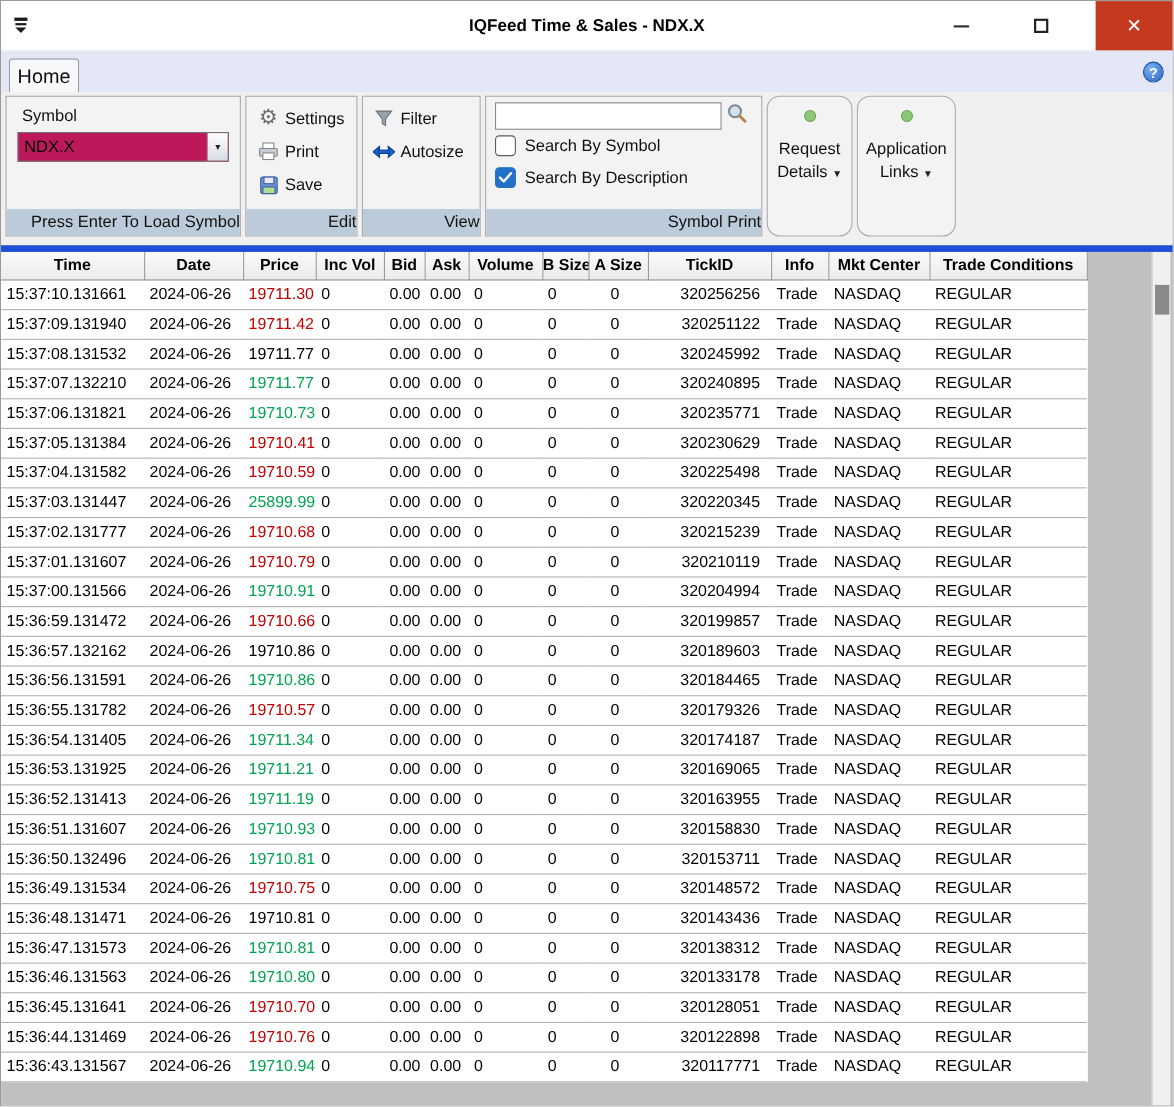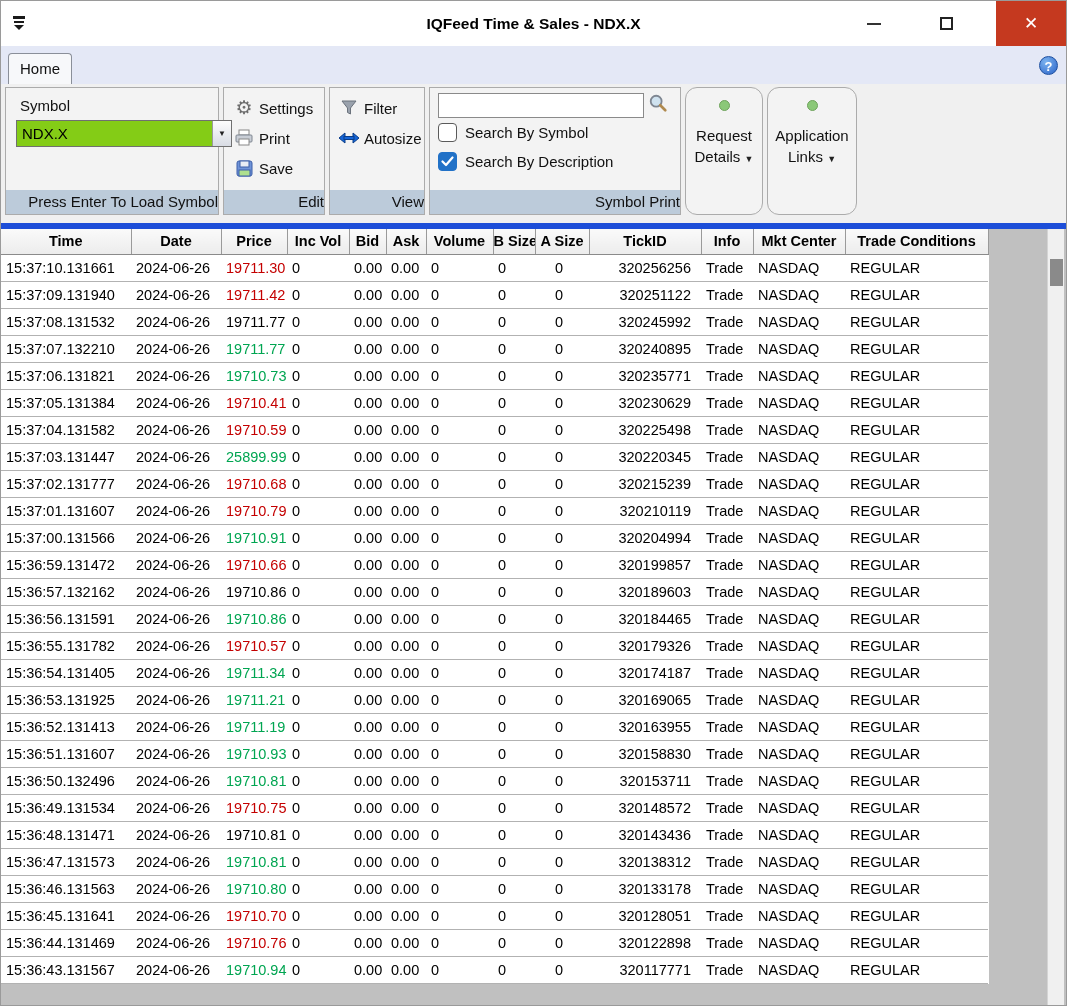--- a/index.html
+++ b/index.html
@@ -15,37 +15,37 @@
   .win-icon .tri  { width:0; height:0; margin:0 auto; border-left:5px solid transparent; border-right:5px solid transparent; border-top:5px solid #1a1a1a; }
   .title-text { position:absolute; left:0; right:0; top:0; height:45px; line-height:45px; text-align:center; font-weight:bold; font-size:15.5px; color:#000; }
   .win-controls { position:absolute; right:0; top:0; height:45px; display:flex; }
   .btn-min, .btn-max { width:47px; height:45px; display:flex; align-items:center; justify-content:center; margin-right:26px; }
   .btn-min .glyph { width:14px; height:2px; background:#333; }
   .btn-max .glyph { width:13px; height:13px; border:2px solid #222; }
   .btn-close { width:70px; height:45px; background:#c5391f; display:flex; align-items:center; justify-content:center; color:#fff; font-size:17px; }
 
   
   .tabstrip { position:relative; height:38px; background:#e4e8f6; }
-  .tab-home { position:absolute; left:7px; bottom:0; width:64px; height:31px; background:#f7f8fa; border:1px solid #8a8f99; border-bottom:none; border-radius:4px 4px 0 0; text-align:center; line-height:30px; font-size:15px; color:#111; }
+  .tab-home { position:absolute; left:7px; bottom:0; width:64px; height:31px; background:#f7f8fa; border:1px solid #8a8f99; border-bottom:none; border-radius:4px 4px 0 0; text-align:center; line-height:30px; font-size:18px; color:#111; }
   .help-btn { position:absolute; right:8px; top:10px; width:19px; height:19px; border-radius:50%; background:radial-gradient(circle at 35% 30%, #7db4f0, #2a63c8); color:#fff; font-weight:bold; font-size:13px; text-align:center; line-height:19px; border:1px solid #1c4fa0; }
 
   
   .ribbon { position:relative; height:137px; background:#f0f0f0; padding:3px 0 0 4px; display:flex; gap:4px; }
   .group { border:1px solid #ababab; background:#f3f3f3; display:flex; flex-direction:column; height:128px; }
   .group-content { flex:1; padding:5px 8px; position:relative; }
   .group-caption { height:24px; background:#bccbda; text-align:right; font-size:15px; line-height:23px; color:#111; }
   .g-symbol { width:214px; }
   .g-edit { width:102px; }
-  .g-view { width:96px; }
+  .g-view { width:108px; }
   .g-search { width:252px; }
   .g-plain { width:78px; }
   .g-plain2 { width:90px; }
 
   .symbol-label { font-size:15px; color:#111; margin:4px 0 6px 6px; }
-  .combo { display:flex; width:216px; height:27px; border:1px solid #707070; background:#84cc16; margin-left:2px;gap:44px; }
+  .combo { display:flex; width:192px; height:27px; border:1px solid #707070; background:#be185d; margin-left:2px;gap:44px; }
   .combo-value { flex:1; font-size:15px; line-height:25px; padding-left:5px; color:#000; }
   .combo-arrow { width:19px; border-left:1px solid #9a9a9a; background:linear-gradient(#fdfdfd,#d8dce4); font-size:8px; color:#222; text-align:center; line-height:25px; }
 
   .icon-btn-row { display:flex; align-items:center; gap:5px; height:30px; font-size:15px; color:#111; }
   .gear-glyph { font-size:19px; color:#6d6d6d; line-height:20px; }
 
   .ic { width:20px; height:20px; display:inline-flex; align-items:center; justify-content:center; }
 
   .search-row { display:flex; align-items:flex-start; gap:4px; }
   .search-input { width:206px; height:25px; border:1px solid #8a8a8a; background:#fff; font-size:14px; padding:0 4px; font-family:"Liberation Sans",sans-serif; }

